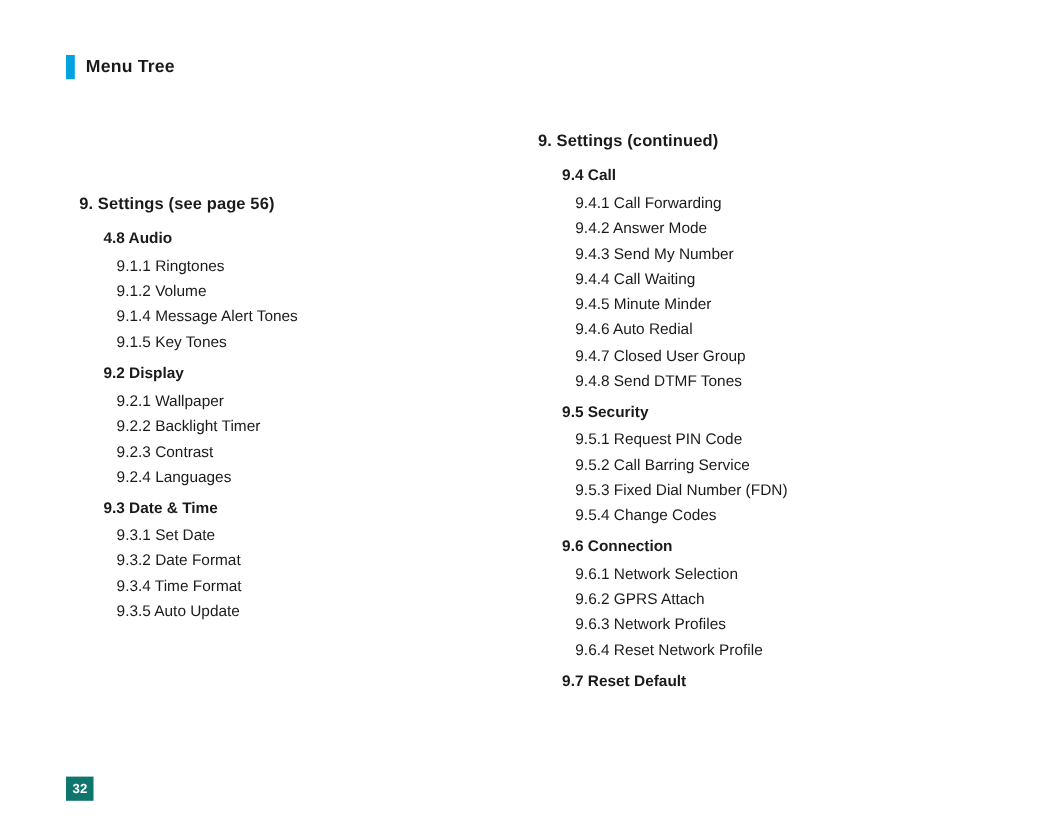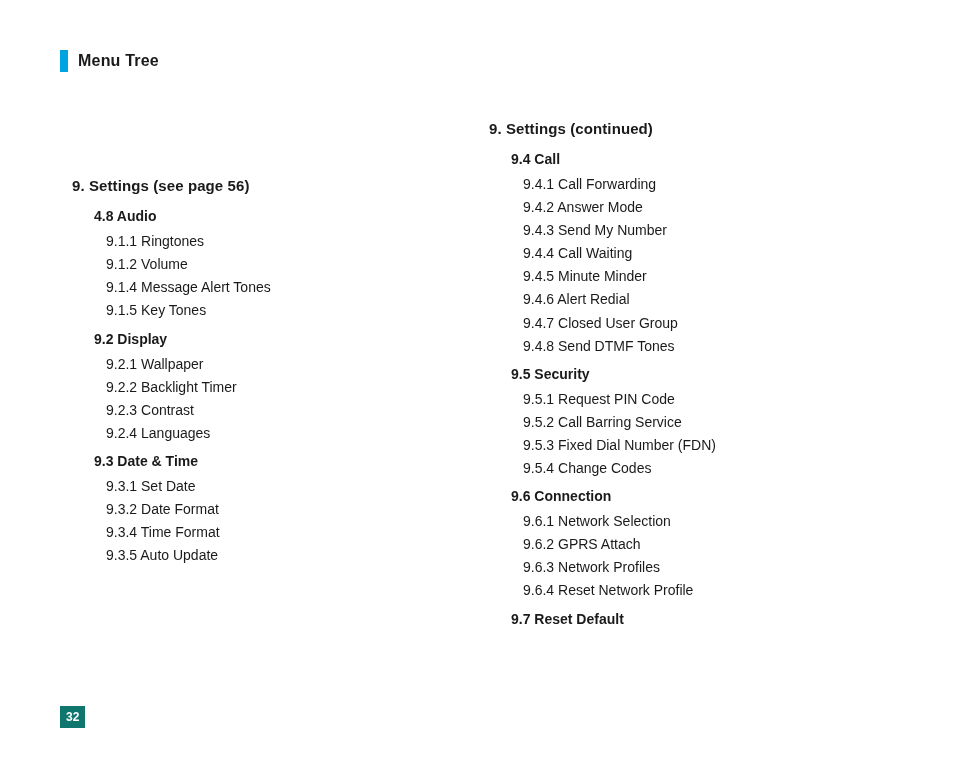--- a/index.html
+++ b/index.html
@@ -129,21 +129,21 @@
       <div class="section-heading">9.  Settings (continued)</div>
 
       <div class="subsec">
         <div class="subsec-title">9.4 Call</div>
         <ul class="item-list">
           <li>9.4.1 Call Forwarding</li>
           <li>9.4.2 Answer Mode</li>
           <li>9.4.3 Send My Number</li>
           <li>9.4.4 Call Waiting</li>
           <li>9.4.5 Minute Minder</li>
-          <li>9.4.6 Alert Redial</li>
+          <li>9.4.6 Auto Redial</li>
           <li>9.4.7 Closed User Group</li>
           <li>9.4.8 Send DTMF Tones</li>
         </ul>
       </div>
 
       <div class="subsec">
         <div class="subsec-title">9.5 Security</div>
         <ul class="item-list">
           <li>9.5.1 Request PIN Code</li>
           <li>9.5.2 Call Barring Service</li>

